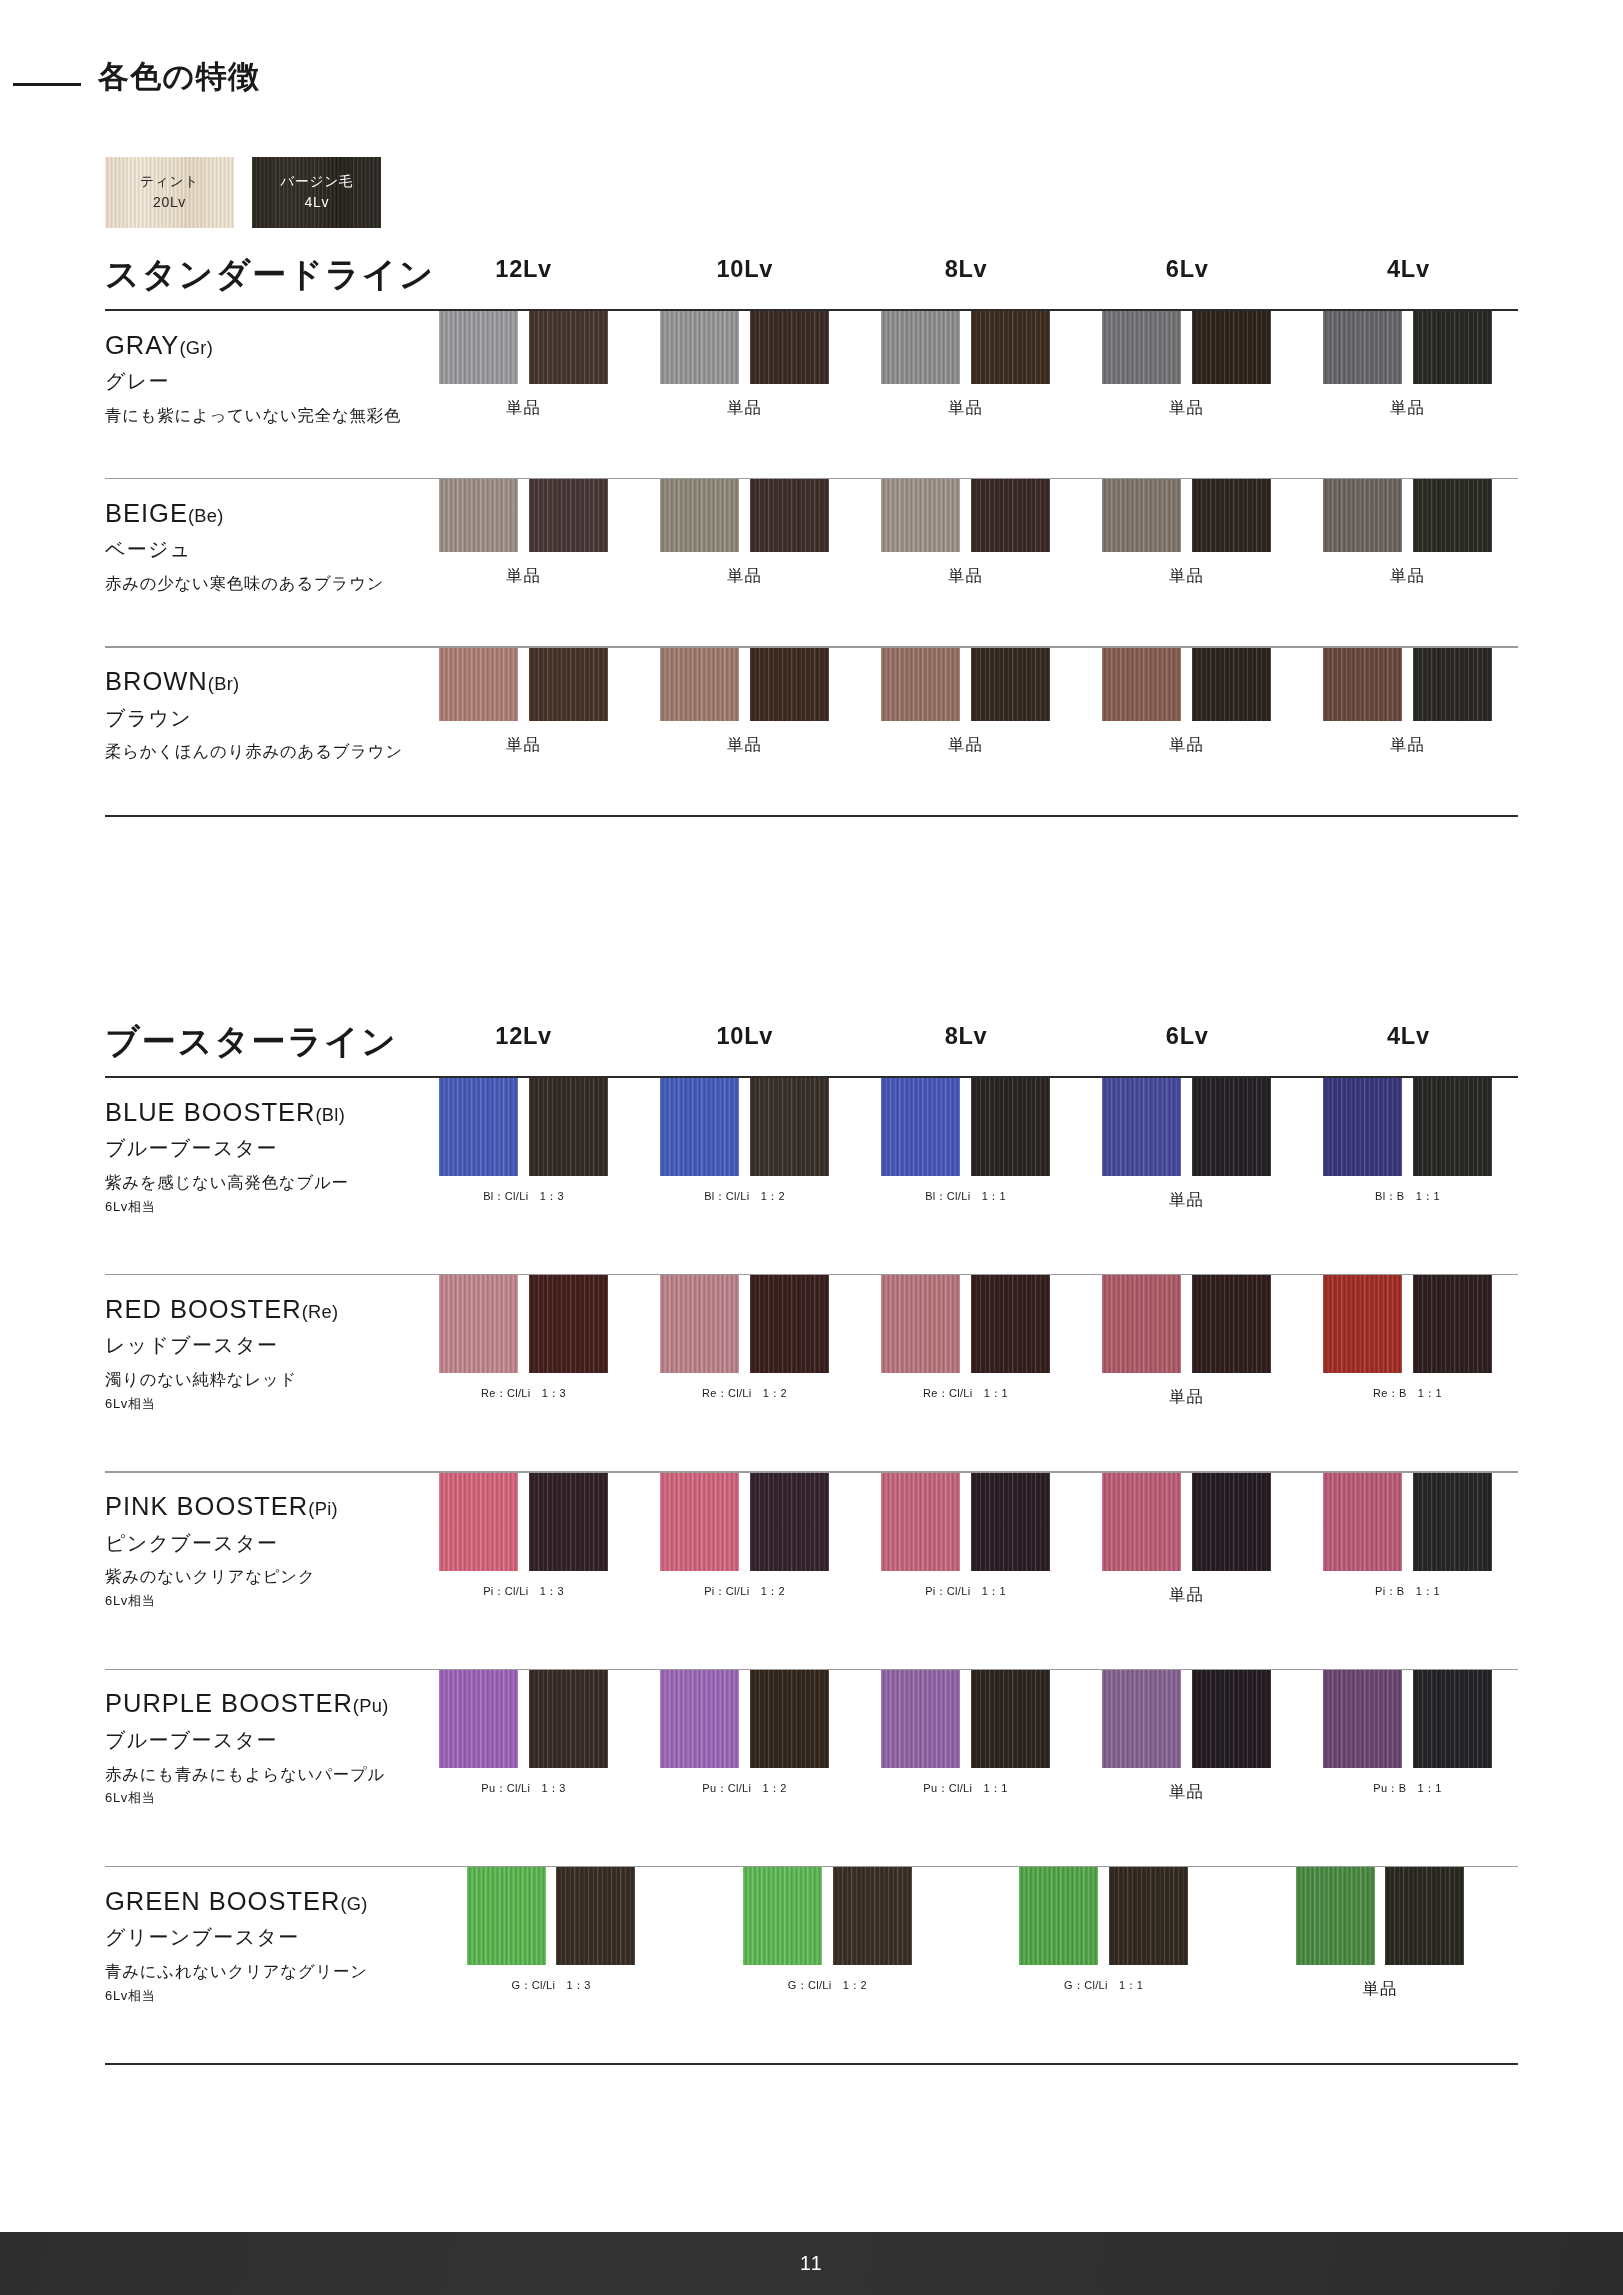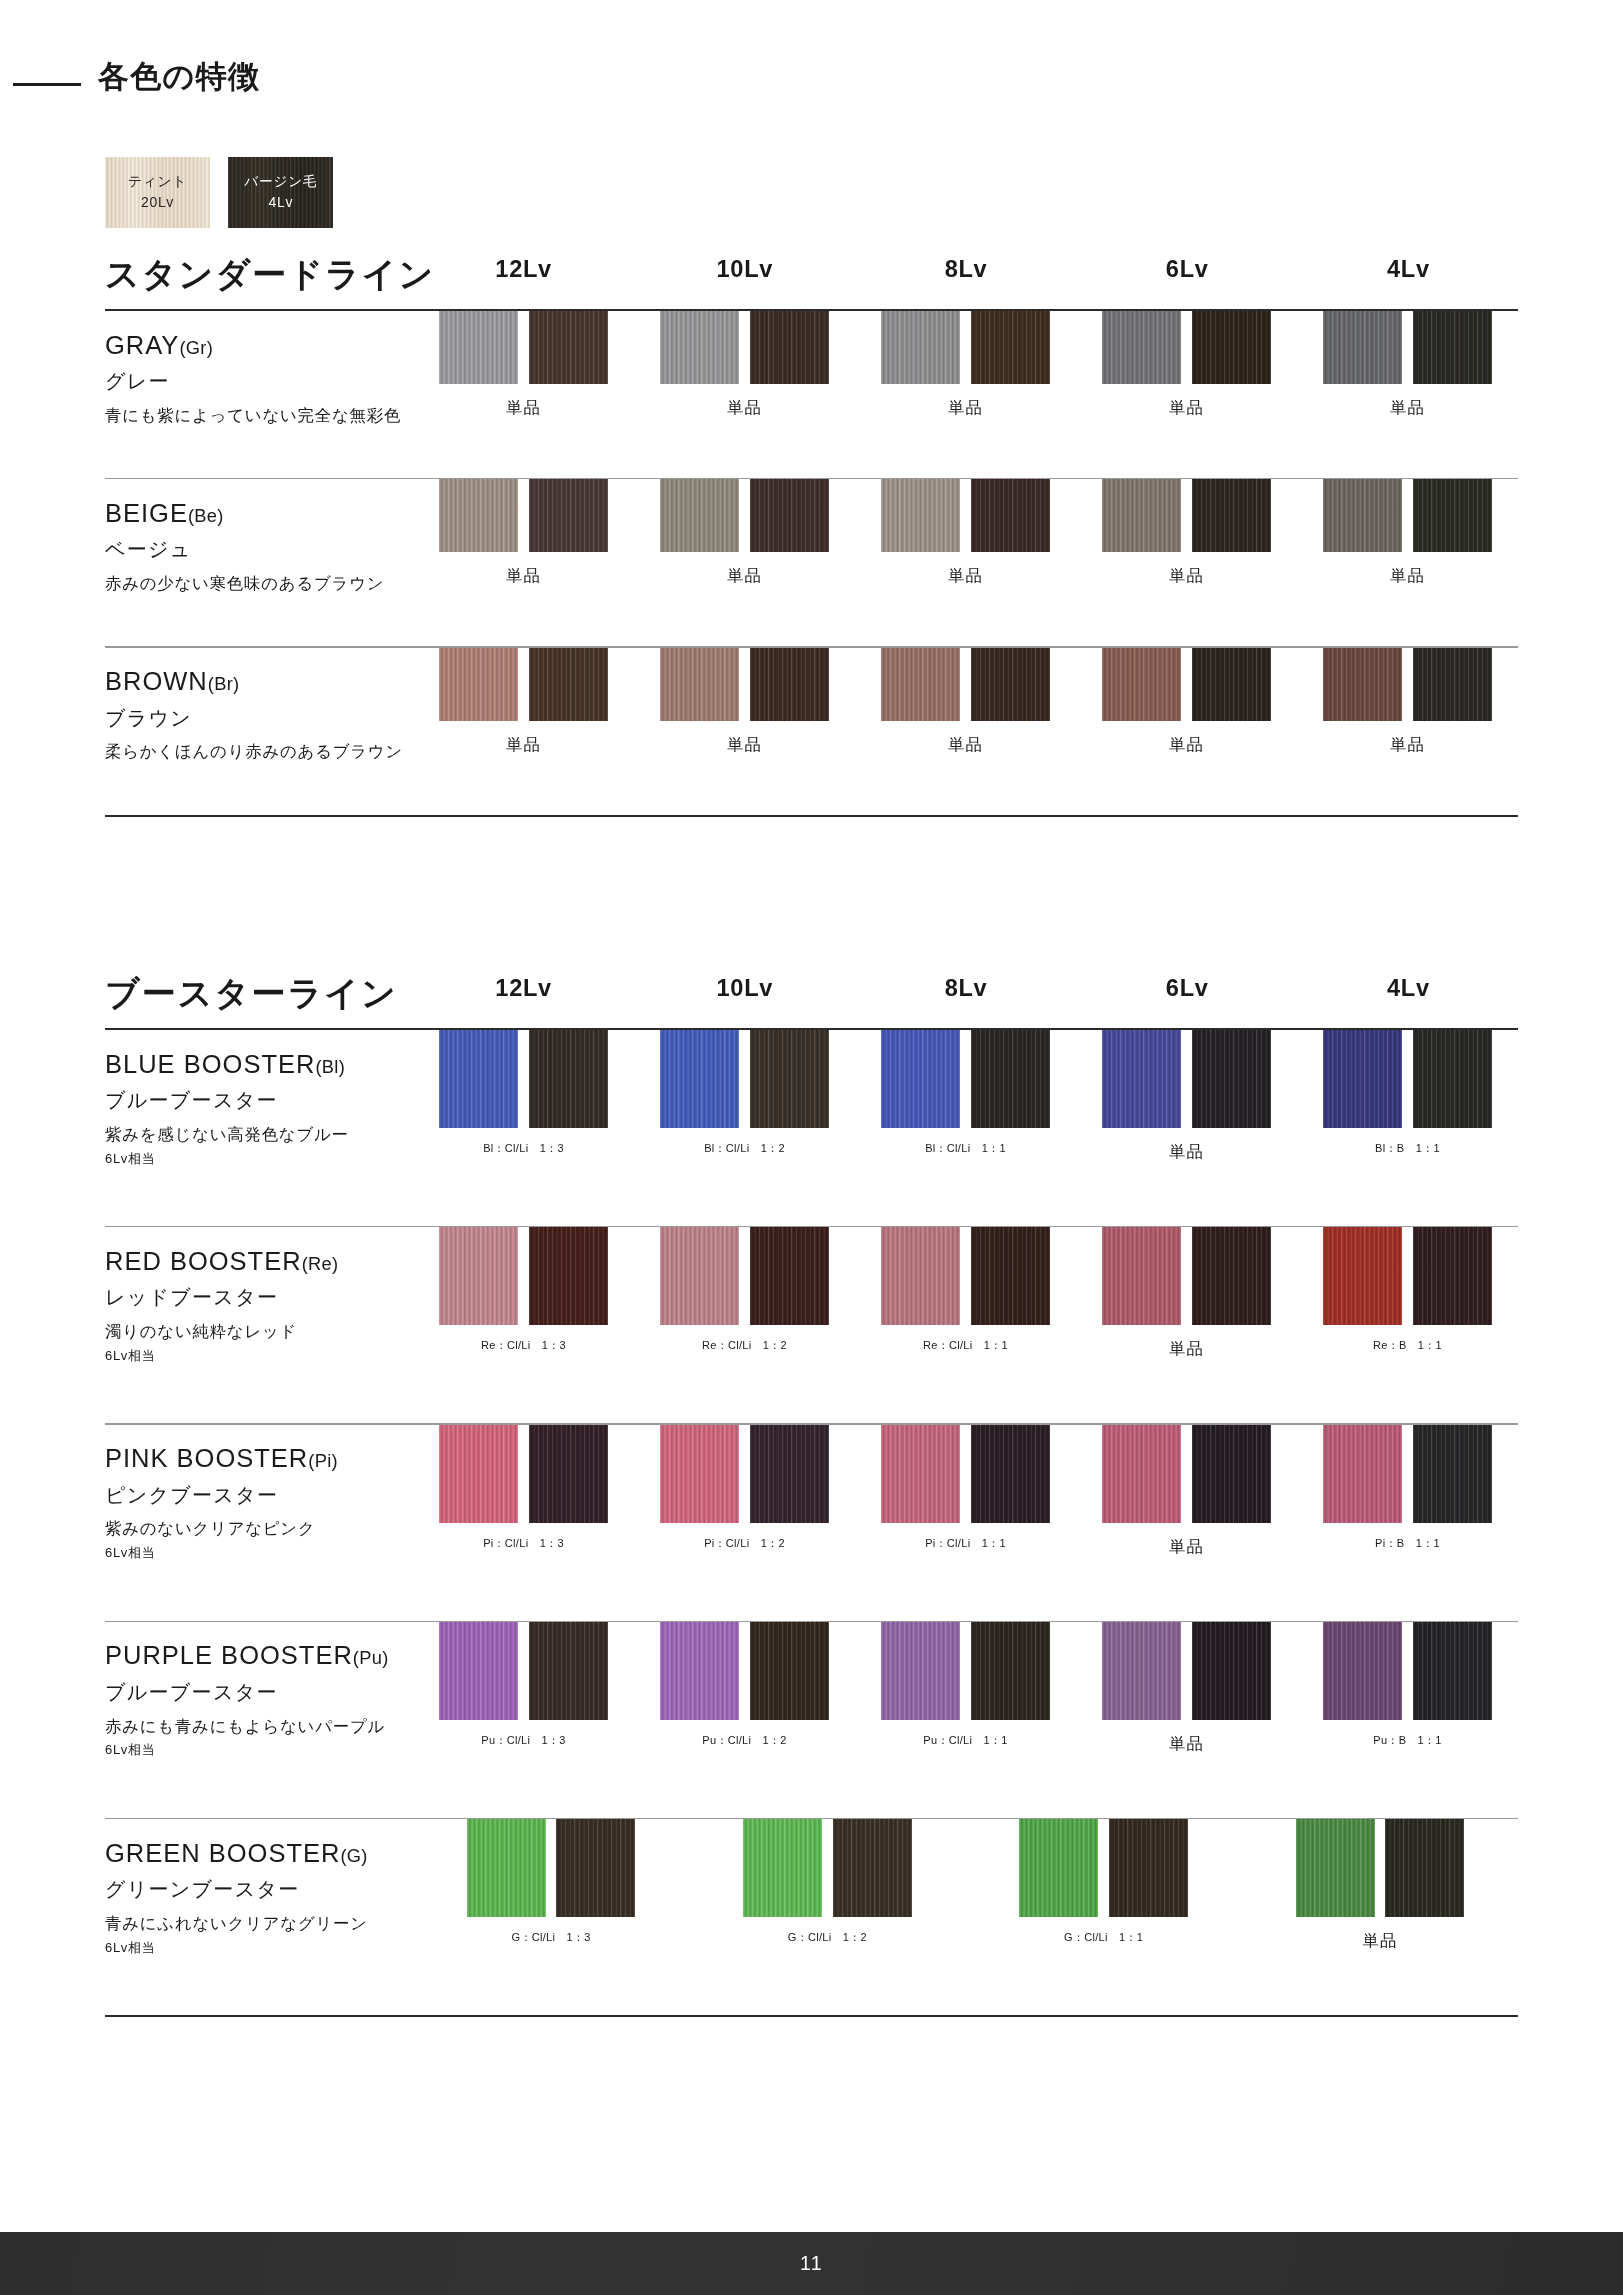--- a/index.html
+++ b/index.html
@@ -45,21 +45,21 @@
 
   
   .legend {
     position: absolute;
     left: 105px;
     top: 157px;
     display: flex;
     gap: 18.3px;
   }
   .legend-chip {
-    width: 105px;
+    width: 129px;
     height: 71px;
     display: flex;
     flex-direction: column;
     align-items: center;
     justify-content: center;
     font-size: 13.7px;
     line-height: 1.45;
     letter-spacing: 0.7px;
     text-align: center;
     position: relative;
@@ -379,21 +379,21 @@
             <div class="sw-pair">
               <div class="sw" style="background: repeating-linear-gradient(90deg, rgba(255, 255, 255, 0.16) 0px, rgba(255, 255, 255, 0) 1.3px, rgba(0, 0, 0, 0.17) 2.6px, rgba(0, 0, 0, 0) 4.6px), linear-gradient(90deg, rgb(110, 75, 67), rgb(110, 75, 67));"></div>
               <div class="sw" style="background: repeating-linear-gradient(90deg, rgba(255, 255, 255, 0.16) 0px, rgba(255, 255, 255, 0) 1.3px, rgba(0, 0, 0, 0.17) 2.6px, rgba(0, 0, 0, 0) 4.6px), linear-gradient(90deg, rgb(44, 42, 38), rgb(44, 42, 38));"></div>
             </div>
             <div class="sw-caption">単品</div>
           </div>
         </div>
       </div>
       <div class="rule"></div>
     </div>
-    <div class="section" style="top: 968px;">
+    <div class="section" style="top: 1016px;">
       <div class="section-head">
         <div class="section-title">ブースターライン</div>
         <div class="lv-head">
           <div class="lv-cell">12Lv</div>
           <div class="lv-cell">10Lv</div>
           <div class="lv-cell">8Lv</div>
           <div class="lv-cell">6Lv</div>
           <div class="lv-cell">4Lv</div>
         </div>
       </div>

